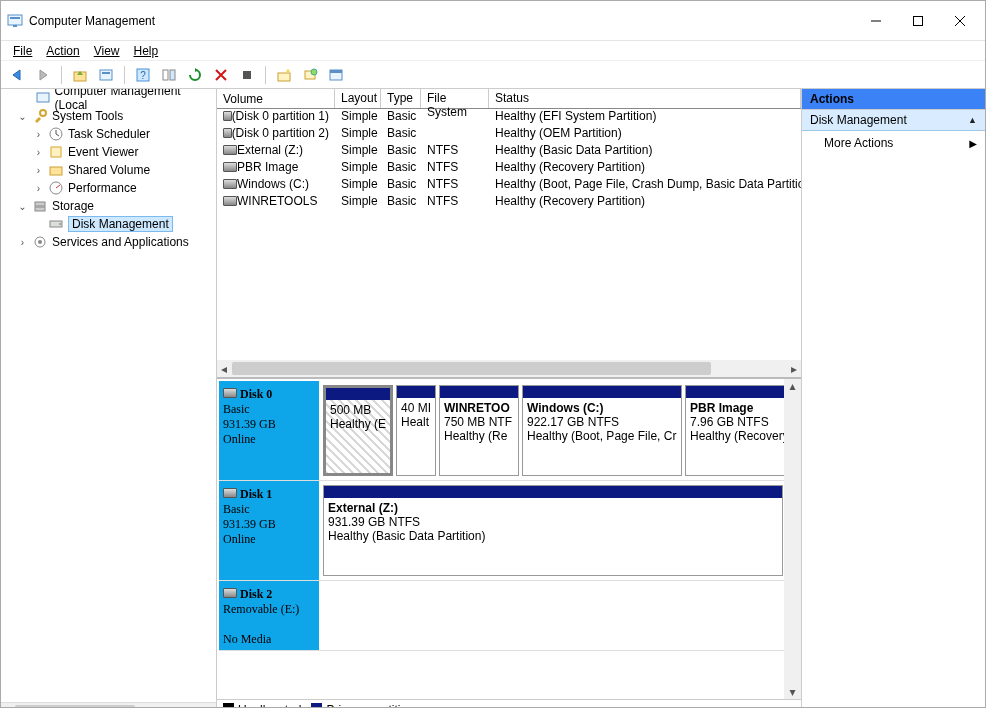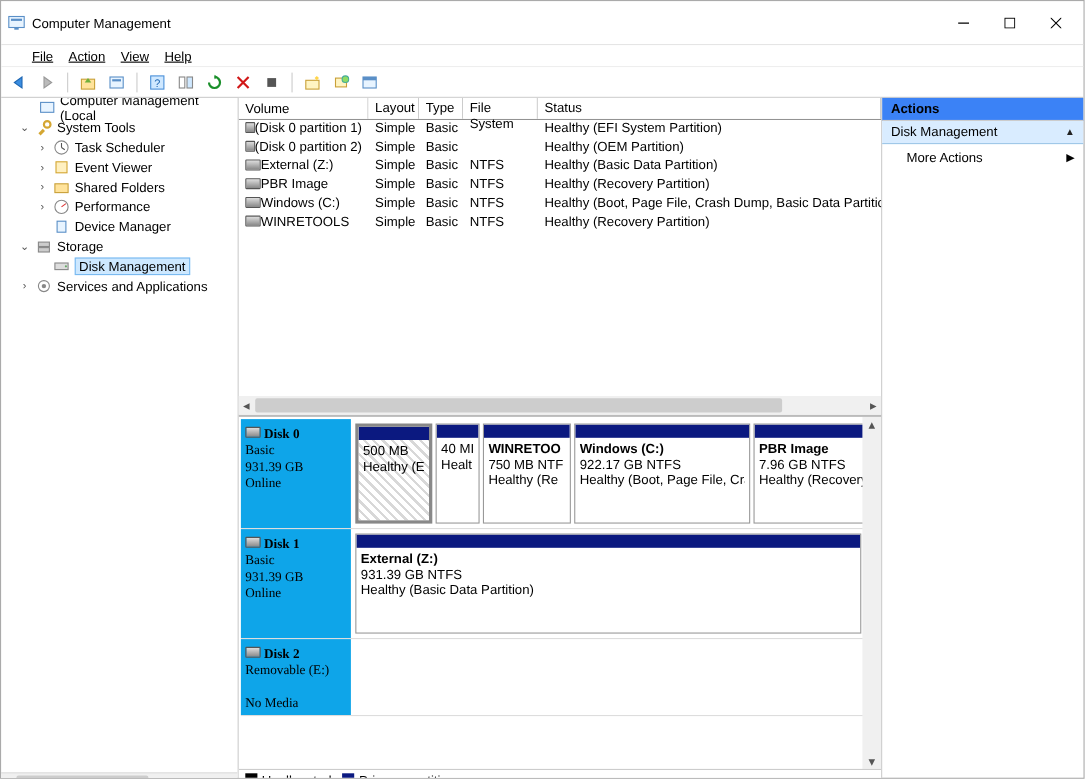--- a/index.html
+++ b/index.html
@@ -21,21 +21,21 @@
     border-bottom: 1px solid #e5e5e5;
   }
   .titlebar .app-icon { width: 16px; height: 16px; margin-right: 6px; }
   .titlebar .title { flex: 1; font-size: 12px; }
   .win-btn { width: 42px; height: 28px; display:flex; align-items:center; justify-content:center; }
   .win-btn svg { stroke:#000; fill:none; }
   .menubar {
     height: 20px;
     display: flex;
     gap: 2px;
-    padding: 0 22px;
+    padding: 0 6px;
     align-items: center;
     border-bottom: 1px solid #eee;
   }
   .menubar .mi { padding: 1px 6px; }
   .menubar .mi .ul { text-decoration: underline; }
   .toolbar {
     height: 28px;
     display: flex;
     align-items: center;
     gap: 6px;
@@ -278,40 +278,31 @@
           </span>
           <span class="lbl">Event Viewer</span>
         </div>
     <div class="trow indent2">
           <span class="exp">›</span>
           <span class="ic">
             <svg width="14" height="14">
               <rect x="1" y="4" width="12" height="8" fill="#ffe39b" stroke="#c9a038"></rect>
             </svg>
           </span>
-          <span class="lbl">Shared Folders</span>
+          <span class="lbl">Shared Volume</span>
         </div>
     <div class="trow indent2">
           <span class="exp">›</span>
           <span class="ic">
             <svg width="14" height="14">
               <circle cx="7" cy="7" r="6" fill="#fff" stroke="#888"></circle>
               <path d="M7 7 L11 4" stroke="#d33"></path>
             </svg>
           </span>
           <span class="lbl">Performance</span>
-        </div>
-    <div class="trow indent2">
-          <span class="exp"></span>
-          <span class="ic">
-            <svg width="14" height="14">
-              <rect x="3" y="2" width="8" height="10" fill="#e8f4ff" stroke="#5a8fc7"></rect>
-            </svg>
-          </span>
-          <span class="lbl">Device Manager</span>
         </div>
     <div class="trow indent1">
           <span class="exp">⌄</span>
           <span class="ic">
             <svg width="14" height="14">
               <rect x="2" y="3" width="10" height="4" fill="#ccc" stroke="#888"></rect>
               <rect x="2" y="8" width="10" height="4" fill="#ccc" stroke="#888"></rect>
             </svg>
           </span>
           <span class="lbl">Storage</span>

